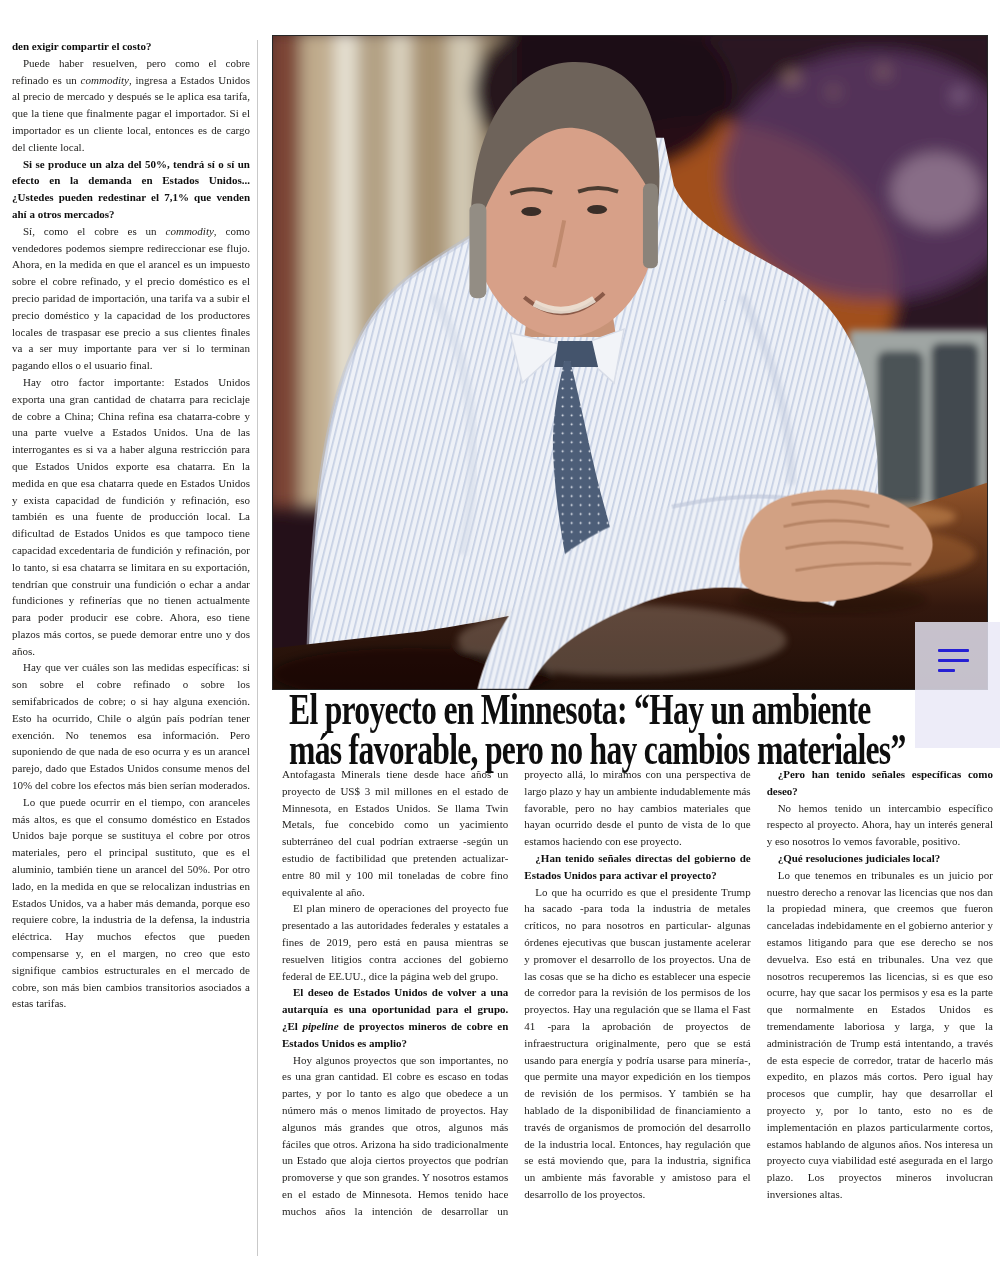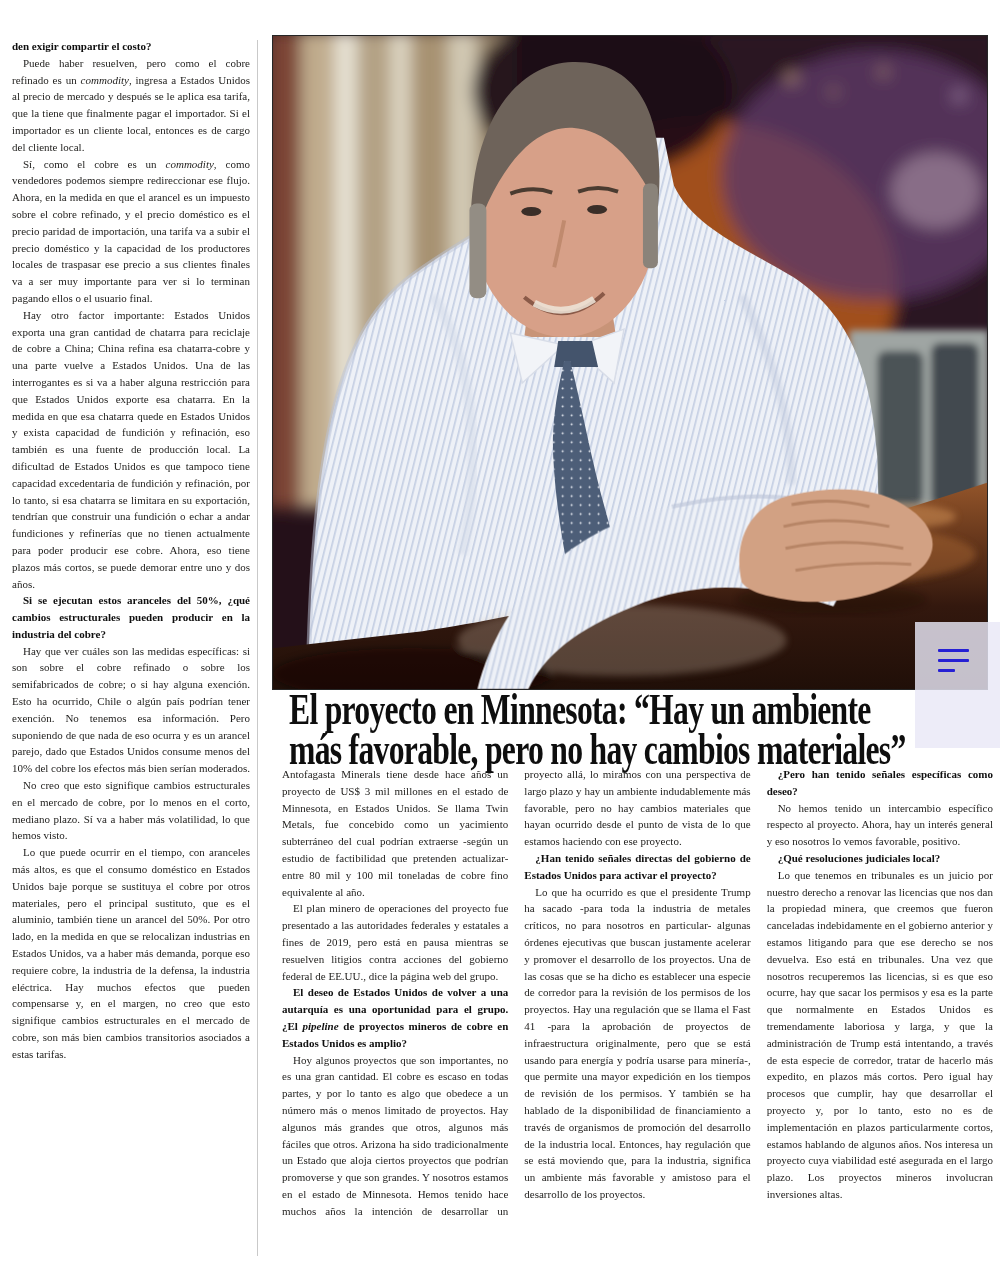--- a/index.html
+++ b/index.html
@@ -37,25 +37,24 @@
   .menu-lines{position:absolute;left:23px;top:27px;}
   .menu-lines i{display:block;height:3px;width:31px;background:#2620d4;margin-bottom:7px;border-radius:1px;}
   .menu-lines i:last-child{width:17px;margin-bottom:0;}
 </style>
 </head>
 <body>
 
 <div class="leftcol">
     <p class="blk q ni"><span>den exigir compartir el costo?</span></p>
     <p class="blk p"><span>Puede haber resuelven, pero como el cobre refinado es un </span><em>commodity</em><span>, ingresa a Estados Unidos al precio de mercado y después se le aplica esa tarifa, que la tiene que finalmente pagar el importador. Si el importador es un cliente local, entonces es de cargo del cliente local.</span></p>
+    <p class="blk q"><span>Si se produce un alza del 50%, tendrá sí o sí un efecto en la demanda en Estados Unidos... ¿Ustedes pueden redestinar el 7,1% que venden ahí a otros mercados?</span></p>
     <p class="blk p"><span>Sí, como el cobre es un </span><em>commodity</em><span>, como vendedores podemos siempre redireccionar ese flujo. Ahora, en la medida en que el arancel es un impuesto sobre el cobre refinado, y el precio doméstico es el precio paridad de importación, una tarifa va a subir el precio doméstico y la capacidad de los productores locales de traspasar ese precio a sus clientes finales va a ser muy importante para ver si lo terminan pagando ellos o el usuario final.</span></p>
     <p class="blk p"><span>Hay otro factor importante: Estados Unidos exporta una gran cantidad de chatarra para reciclaje de cobre a China; China refina esa chatarra-cobre y una parte vuelve a Estados Unidos. Una de las interrogantes es si va a haber alguna restricción para que Estados Unidos exporte esa chatarra. En la medida en que esa chatarra quede en Estados Unidos y exista capacidad de fundición y refinación, eso también es una fuente de producción local. La dificultad de Estados Unidos es que tampoco tiene capacidad excedentaria de fundición y refinación, por lo tanto, si esa chatarra se limitara en su exportación, tendrían que construir una fundición o echar a andar fundiciones y refinerías que no tienen actualmente para poder producir ese cobre. Ahora, eso tiene plazos más cortos, se puede demorar entre uno y dos años.</span></p>
-    <p class="blk q"><span>Si se ejecutan estos aranceles del 50%, ¿qué cambios estructurales pueden producir en la industria del cobre?</span></p>
     <p class="blk p"><span>Hay que ver cuáles son las medidas específicas: si son sobre el cobre refinado o sobre los semifabricados de cobre; o si hay alguna exención. Esto ha ocurrido, Chile o algún país podrían tener exención. No tenemos esa información. Pero suponiendo de que nada de eso ocurra y es un arancel parejo, dado que Estados Unidos consume menos del 10% del cobre los efectos más bien serían moderados.</span></p>
-    <p class="blk p"><span>No creo que esto signifique cambios estructurales en el mercado de cobre, por lo menos en el corto, mediano plazo. Sí va a haber más volatilidad, lo que hemos visto.</span></p>
     <p class="blk p"><span>Lo que puede ocurrir en el tiempo, con aranceles más altos, es que el consumo doméstico en Estados Unidos baje porque se sustituya el cobre por otros materiales, pero el principal sustituto, que es el aluminio, también tiene un arancel del 50%. Por otro lado, en la medida en que se relocalizan industrias en Estados Unidos, va a haber más demanda, porque eso requiere cobre, la industria de la defensa, la industria eléctrica. Hay muchos efectos que pueden compensarse y, en el margen, no creo que esto signifique cambios estructurales en el mercado de cobre, son más bien cambios transitorios asociados a estas tarifas.</span></p>
   </div>
 
 <div class="vdivider"></div>
 
 <div class="photo">
   <svg width="714" height="653" viewBox="0 0 716 655" preserveAspectRatio="none">
     <defs>
       <filter id="b8">
           <feGaussianBlur stdDeviation="8"></feGaussianBlur>

